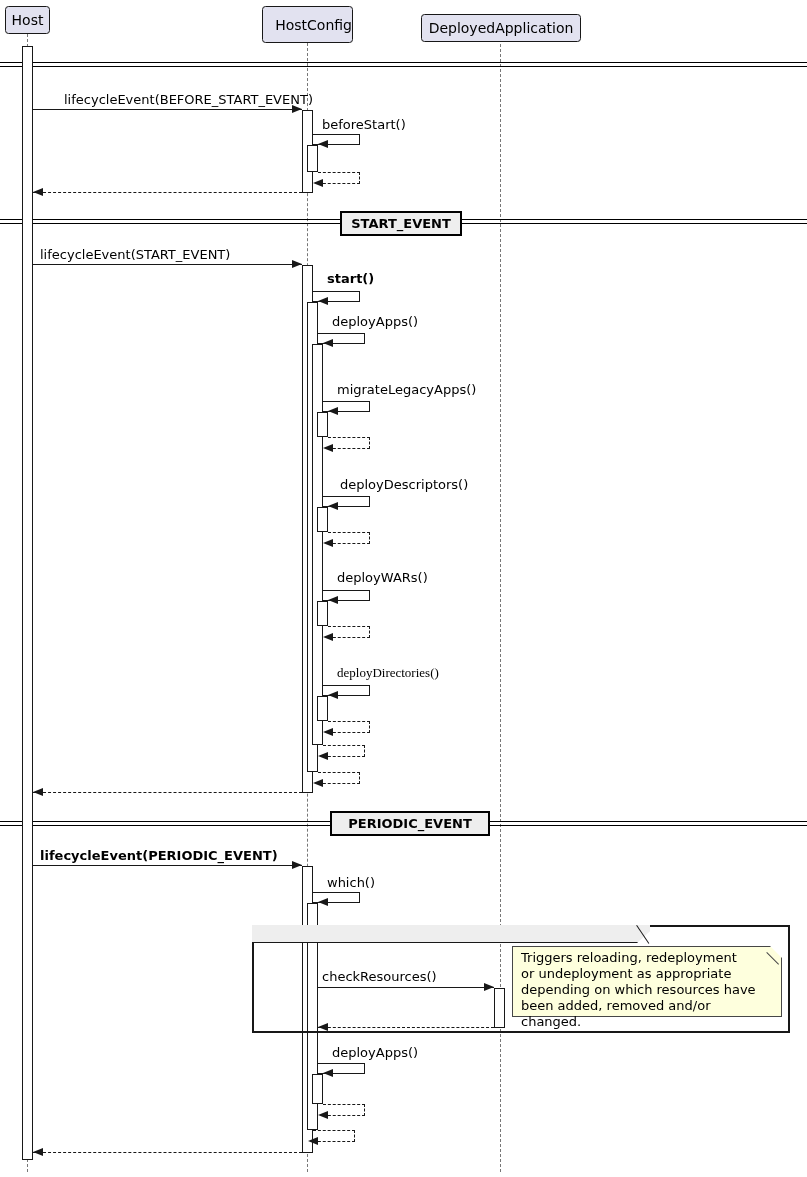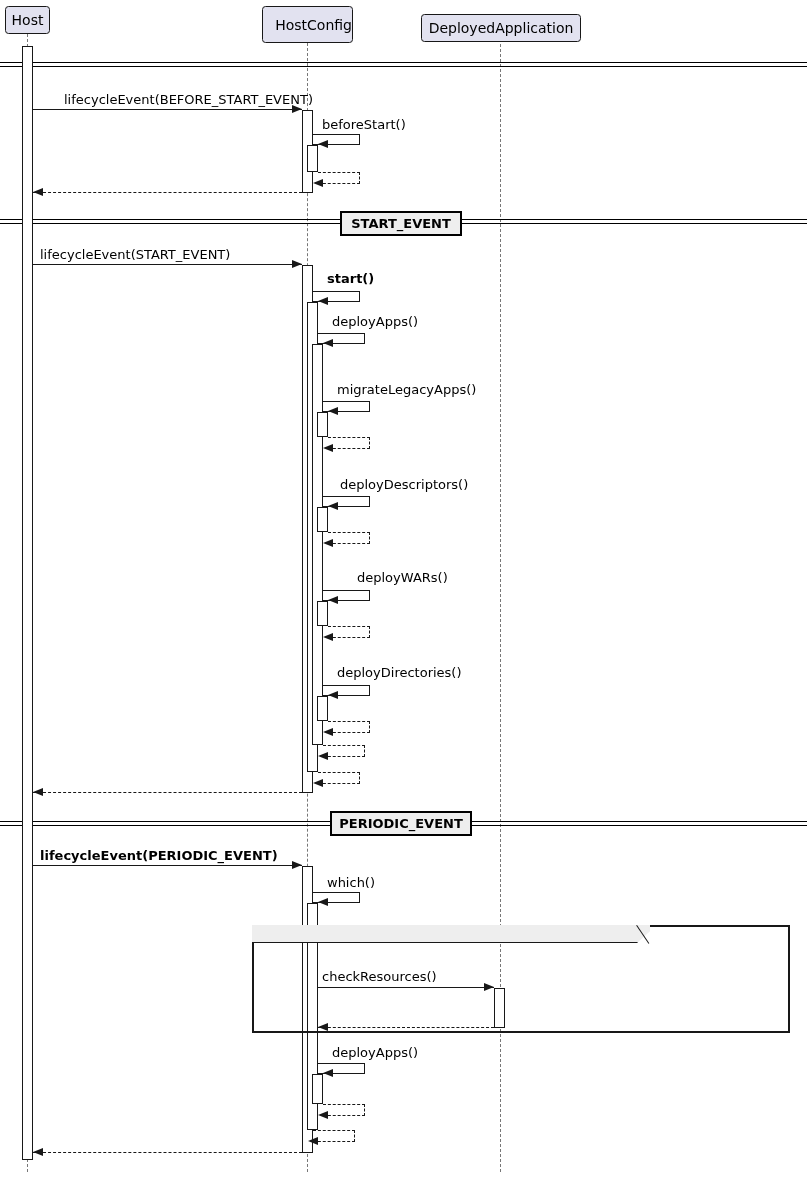--- a/index.html
+++ b/index.html
@@ -101,27 +101,27 @@
   <div class="arrL" style="left:328px;top:407px;"></div>
   <div class="selfD" style="left:328px;top:437px;width:42px;height:12px;"></div>
   <div class="arrL" style="left:323px;top:444px;"></div>
 
   <div class="mlbl" style="left:340px;top:477px;">deployDescriptors()</div>
   <div class="selfS" style="left:323px;top:496px;width:47px;height:11px;"></div>
   <div class="arrL" style="left:328px;top:502px;"></div>
   <div class="selfD" style="left:328px;top:532px;width:42px;height:12px;"></div>
   <div class="arrL" style="left:323px;top:539px;"></div>
 
-  <div class="mlbl" style="left:337px;top:570px;margin-left:20px;">deployWARs()</div>
+  <div class="mlbl" style="left:337px;top:570px;">deployWARs()</div>
   <div class="selfS" style="left:323px;top:590px;width:47px;height:11px;"></div>
   <div class="arrL" style="left:328px;top:596px;"></div>
   <div class="selfD" style="left:328px;top:626px;width:42px;height:12px;"></div>
   <div class="arrL" style="left:323px;top:633px;"></div>
 
-  <div class="mlbl" style="left:337px;top:665px;">deployDirectories()</div>
+  <div class="mlbl" style="left:337px;top:665px;font-family:Liberation Serif, serif;">deployDirectories()</div>
   <div class="selfS" style="left:323px;top:685px;width:47px;height:11px;"></div>
   <div class="arrL" style="left:328px;top:691px;"></div>
   <div class="selfD" style="left:328px;top:721px;width:42px;height:12px;"></div>
   <div class="arrL" style="left:323px;top:728px;"></div>
 
   <div class="selfD" style="left:323px;top:745px;width:42px;height:12px;"></div>
   <div class="arrL" style="left:318px;top:752px;"></div>
   <div class="selfD" style="left:318px;top:772px;width:42px;height:12px;"></div>
   <div class="arrL" style="left:313px;top:779px;"></div>
 
@@ -129,21 +129,21 @@
   <div class="bar" style="left:307px;top:302px;height:470px;"></div>
   <div class="bar" style="left:312px;top:344px;height:401px;"></div>
   <div class="bar" style="left:317px;top:412px;height:25px;"></div>
   <div class="bar" style="left:317px;top:507px;height:25px;"></div>
   <div class="bar" style="left:317px;top:601px;height:25px;"></div>
   <div class="bar" style="left:317px;top:696px;height:25px;"></div>
 
   <div class="ret" style="left:33px;top:792px;width:269px;"></div>
   <div class="arrL" style="left:33px;top:788px;"></div>
 
-  <div class="dbox" style="left:330px;top:811px;width:142px;height:25px;">
+  <div class="dbox" style="left:330px;top:811px;width:160px;height:25px;">
     <span>PERIODIC_EVENT</span>
   </div>
 
   <div class="mlbl" style="left:40px;top:848px;font-weight:bold;">lifecycleEvent(PERIODIC_EVENT)</div>
   <div class="line" style="left:33px;top:865px;width:269px;"></div>
   <div class="arrR" style="left:292px;top:861px;"></div>
 
   <div class="mlbl" style="left:327px;top:875px;">which()</div>
   <div class="selfS" style="left:313px;top:892px;width:47px;height:11px;"></div>
   <div class="arrL" style="left:318px;top:898px;"></div>
@@ -155,20 +155,24 @@
   <div class="line" style="left:318px;top:987px;width:176px;"></div>
   <div class="arrR" style="left:484px;top:983px;"></div>
   <div class="bar" style="left:494px;top:988px;height:40px;"></div>
   <div class="ret" style="left:318px;top:1027px;width:176px;"></div>
   <div class="arrL" style="left:318px;top:1023px;"></div>
 
   <div class="group" style="left:252px;top:925px;width:538px;height:108px;"></div>
   <div class="ghead" style="left:252px;top:925px;width:398px;height:18px;"></div>
   <div class="slant" style="left:637px;top:925px;"></div>
 
+  <div class="note" style="left:512px;top:946px;width:270px;height:71px;">Triggers reloading, redeployment
+or undeployment as appropriate
+depending on which resources have
+been added, removed and/or changed.</div>
 
   <div class="mlbl" style="left:332px;top:1045px;">deployApps()</div>
   <div class="selfS" style="left:318px;top:1063px;width:47px;height:11px;"></div>
   <div class="arrL" style="left:323px;top:1069px;"></div>
   <div class="bar" style="left:312px;top:1074px;height:30px;"></div>
   <div class="selfD" style="left:323px;top:1104px;width:42px;height:12px;"></div>
   <div class="arrL" style="left:318px;top:1111px;"></div>
 
 
   <div class="selfD" style="left:313px;top:1130px;width:42px;height:12px;"></div>

